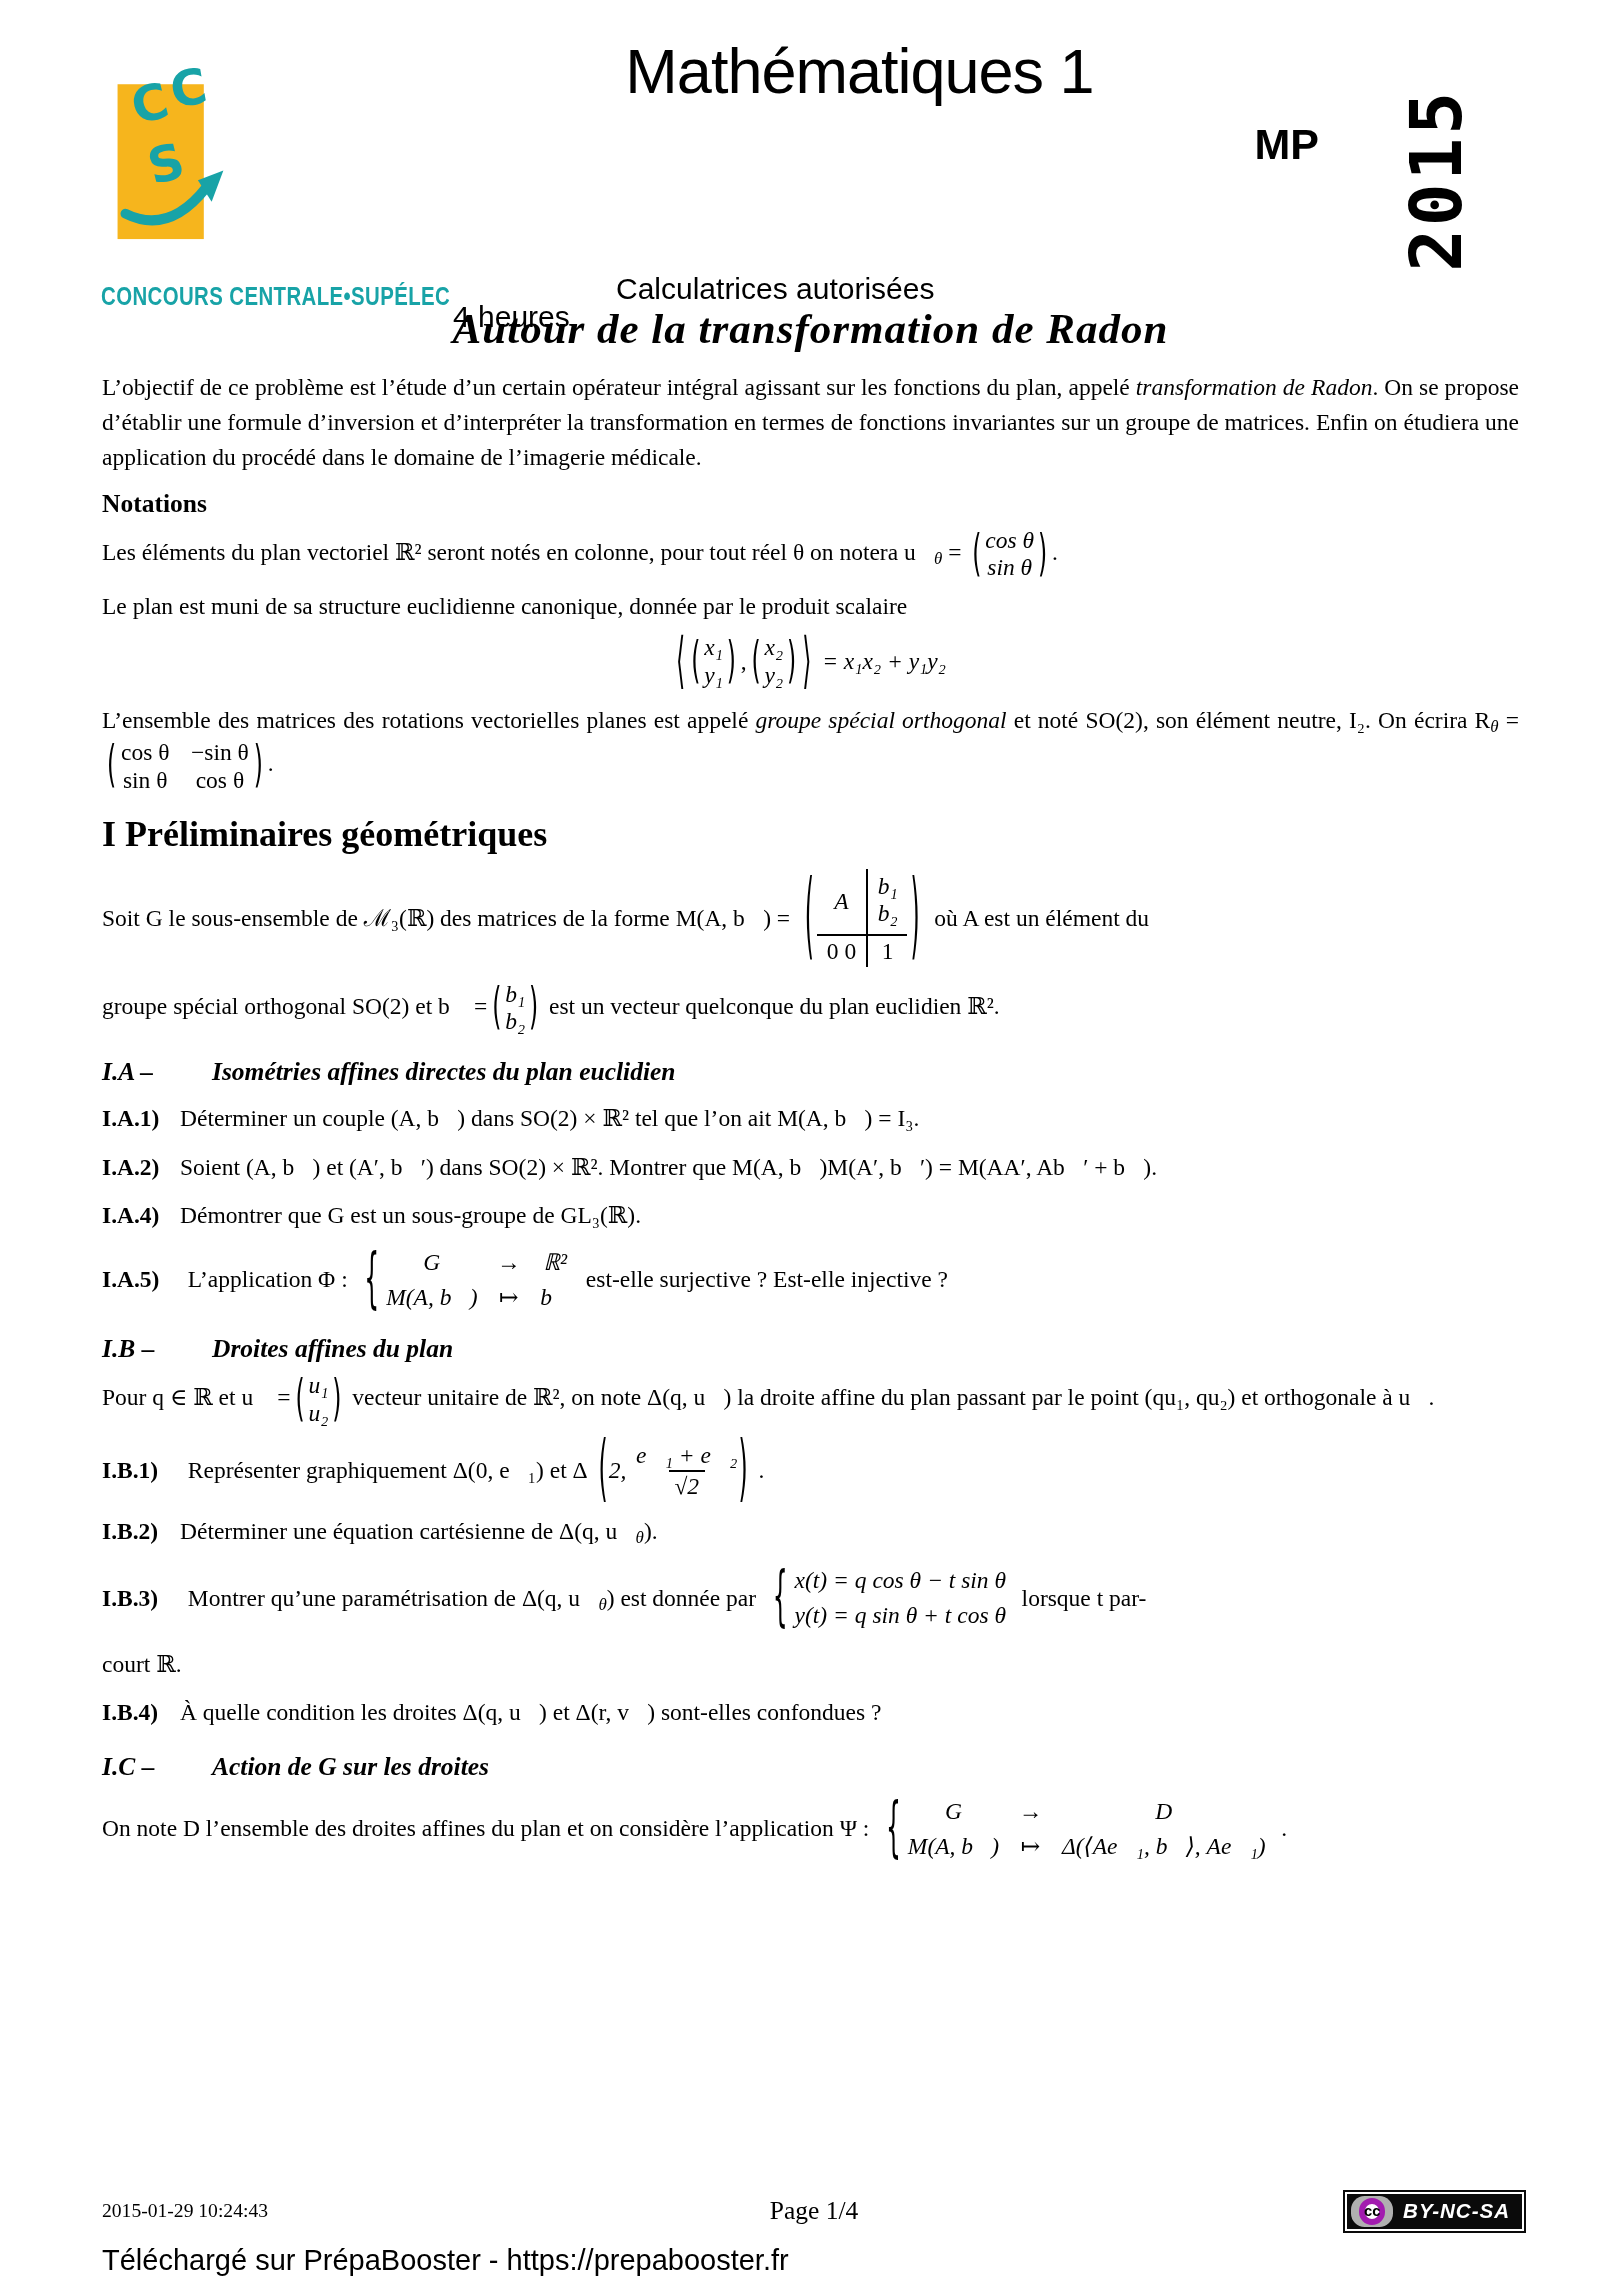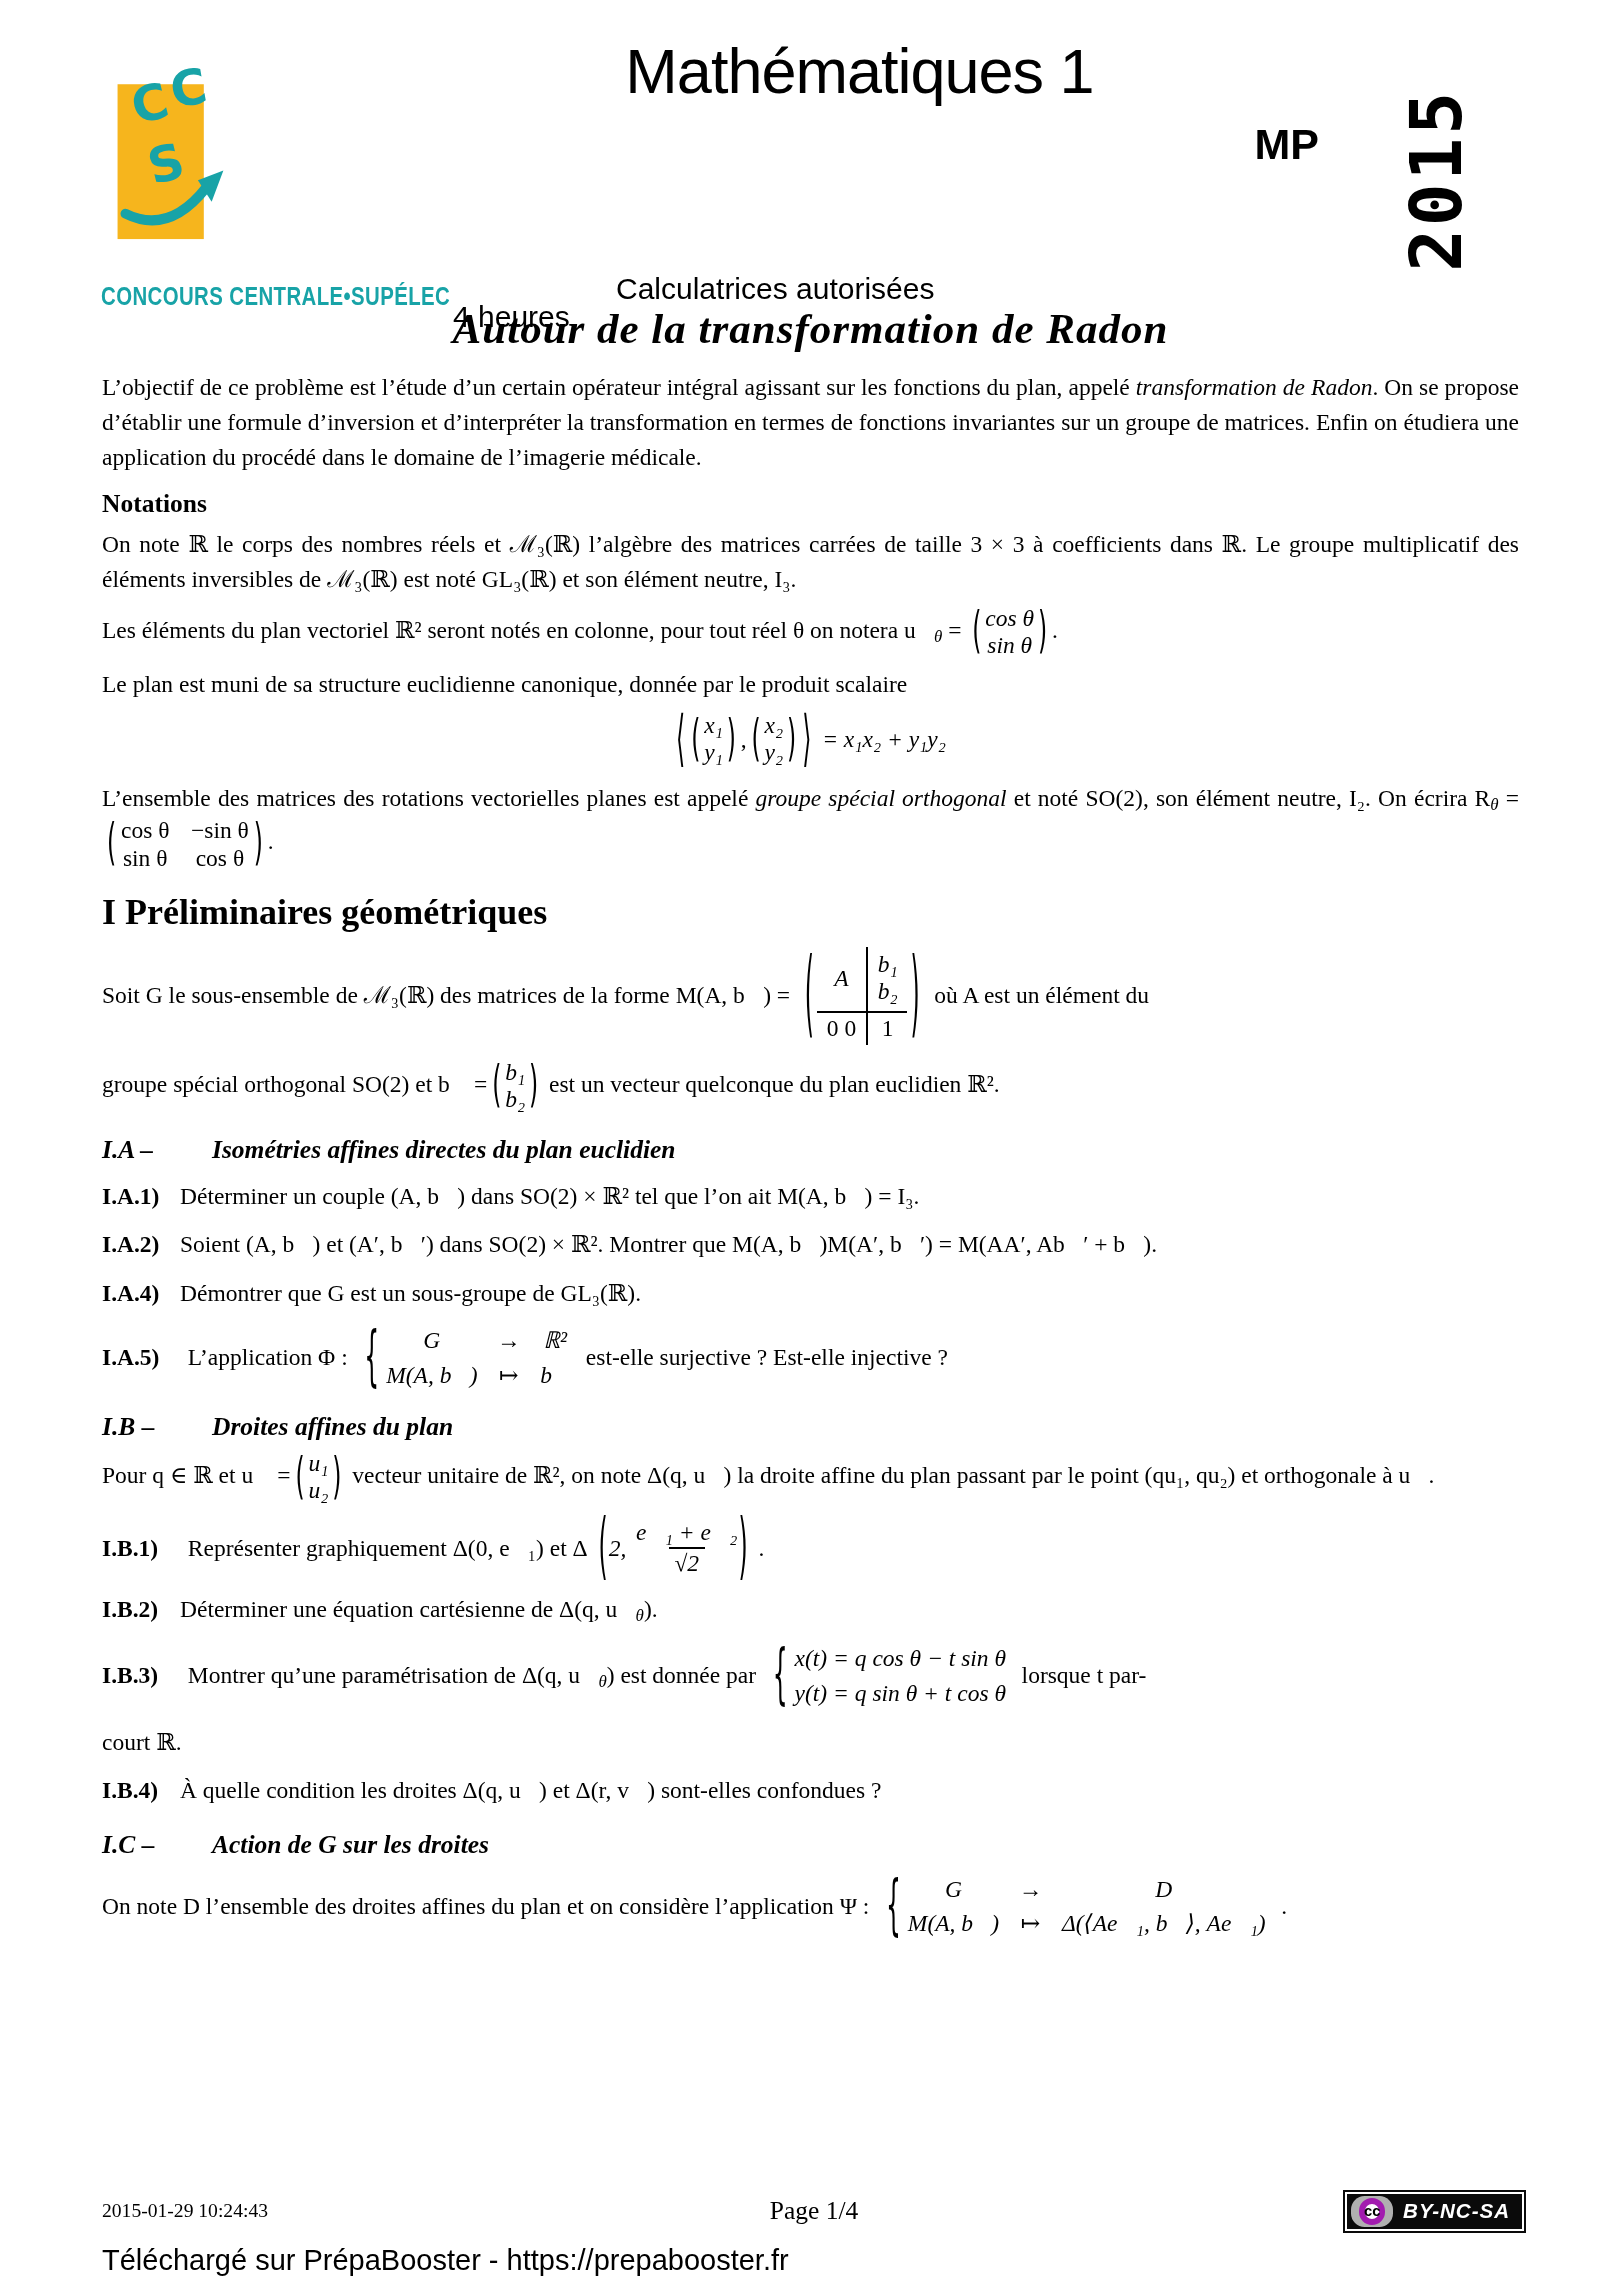--- a/index.html
+++ b/index.html
@@ -117,21 +117,20 @@
   </div>
 
   <div class="content">
 
     <div class="doc-title">Autour de la transformation de Radon</div>
 
     <p class="p intro"><span>L’objectif de ce problème est l’étude d’un certain opérateur intégral agissant sur les fonctions du plan, appelé</span>
       <span class="it">transformation de Radon</span><span>. On se propose d’établir une formule d’inversion et d’interpréter la transformation en termes de fonctions invariantes sur un groupe de matrices. Enfin on étudiera une application du procédé dans le domaine de l’imagerie médicale.</span></p>
 
     <div class="h-notations">Notations</div>
-    <p class="p">On note ℝ le corps des nombres réels et ℳ₃(ℝ) l’algèbre des matrices carrées de taille 3 × 3 à coefficients dans ℝ. Le groupe multiplicatif des éléments inversibles de ℳ₃(ℝ) est noté GL₃(ℝ) et son élément neutre, I₃.</p>
 
     <p class="p"><span>Les éléments du plan vectoriel ℝ² seront notés en colonne, pour tout réel θ on notera u⃗</span><sub class="it">θ</sub><span> = </span><span class="vec">
           <span class="paren">(</span>
           <span class="rows rm">
             <span>cos θ</span>
             <span>sin θ</span>
           </span>
           <span class="paren">)</span>
         </span><span>.</span></p>
 

